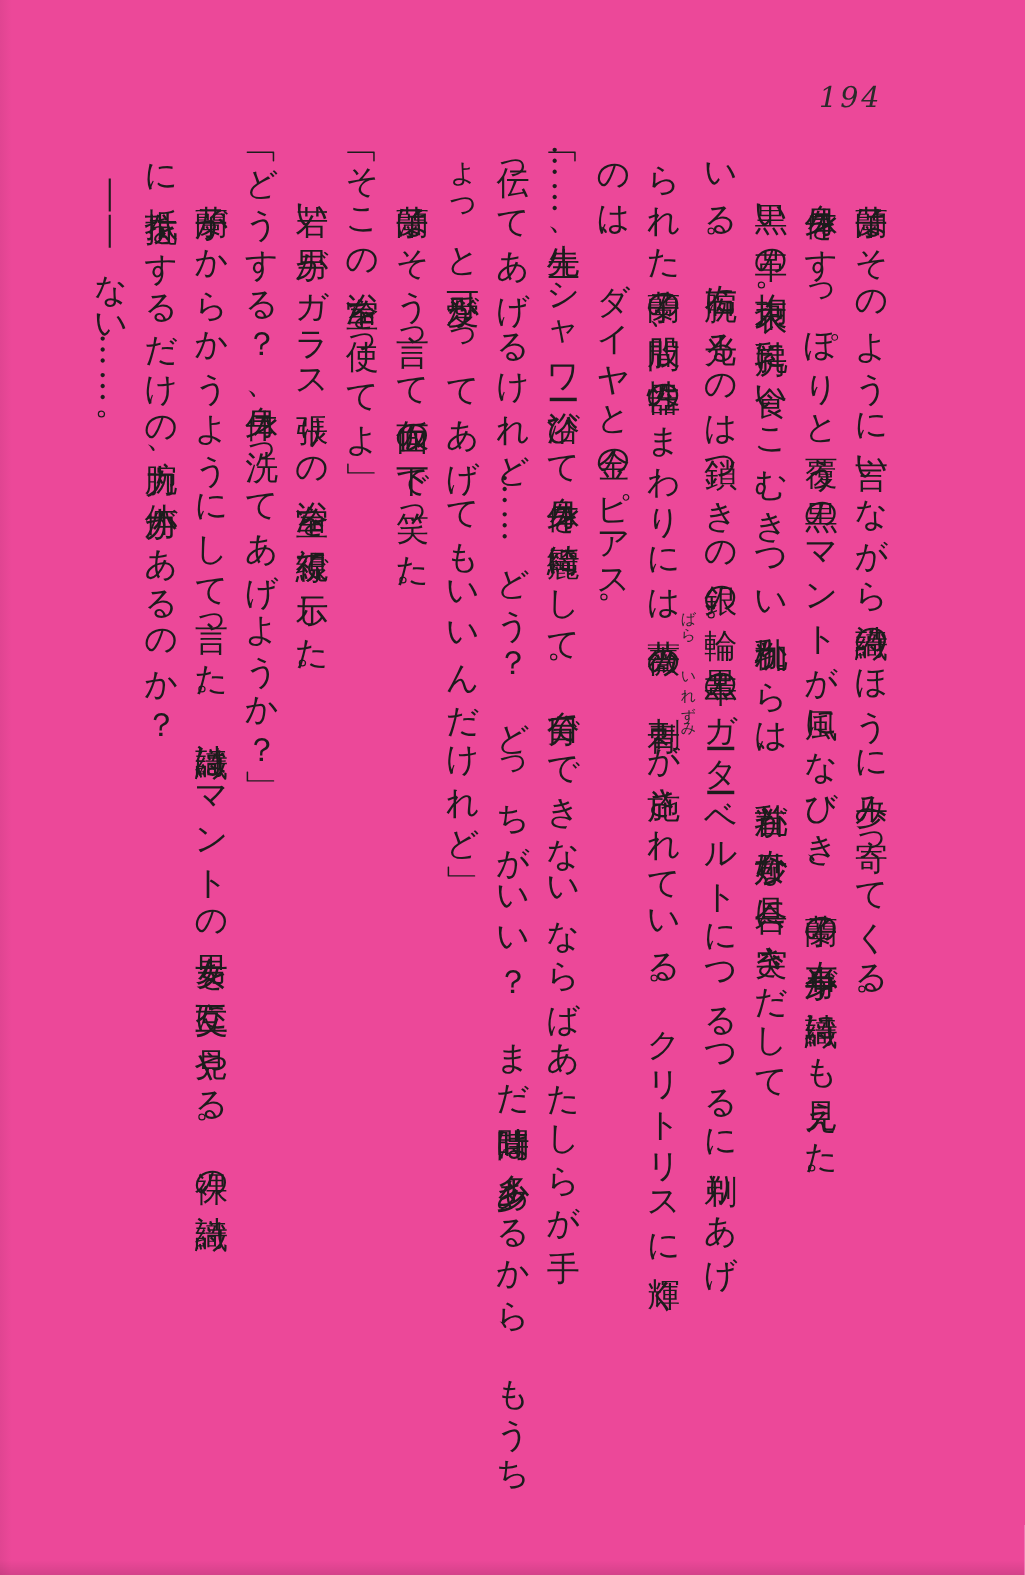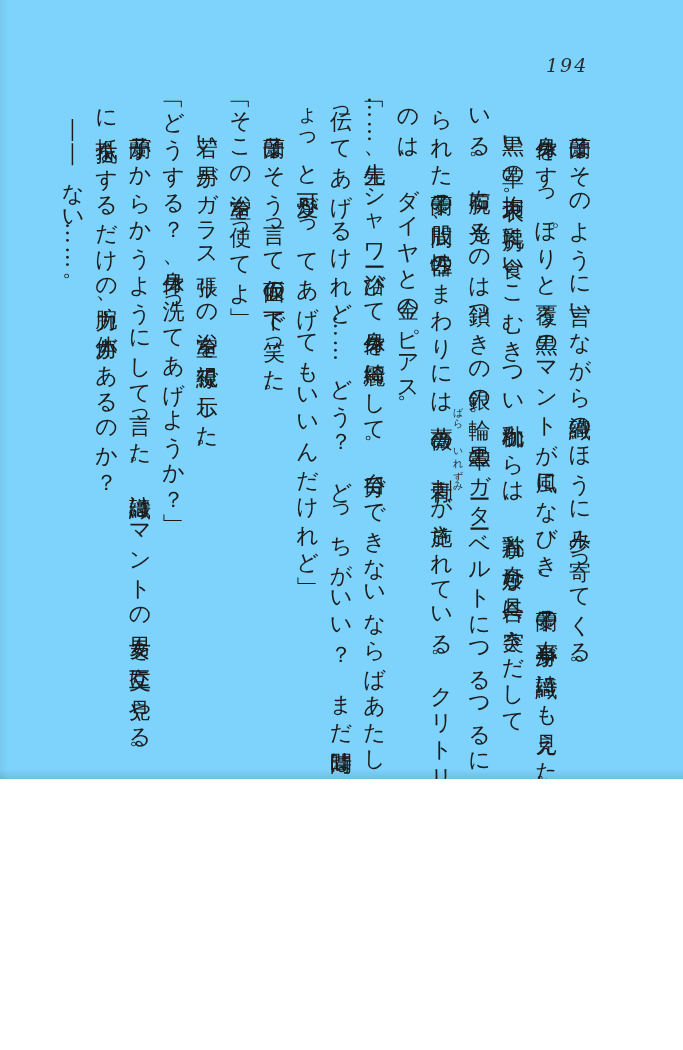--- a/index.html
+++ b/index.html
@@ -2,22 +2,22 @@
 <html lang="ja"><head>
 <meta charset="utf-8">
 <style>
   html, body {
     margin: 0;
     padding: 0;
   }
   .page {
     position: relative;
     width: 683px;
-    height: 779px;
-    background: #7dd3fc;
+    height: 1050px;
+    background: #ec4899;
     overflow: hidden;
     font-family: "DejaVu Serif", "Liberation Serif", serif;
   }
   
   .page::before {
     content: "";
     position: absolute;
     left: 0; right: 0; bottom: 0;
     height: 10px;
     background: linear-gradient(180deg, rgba(0,0,0,0), rgba(0,0,0,0.10));

